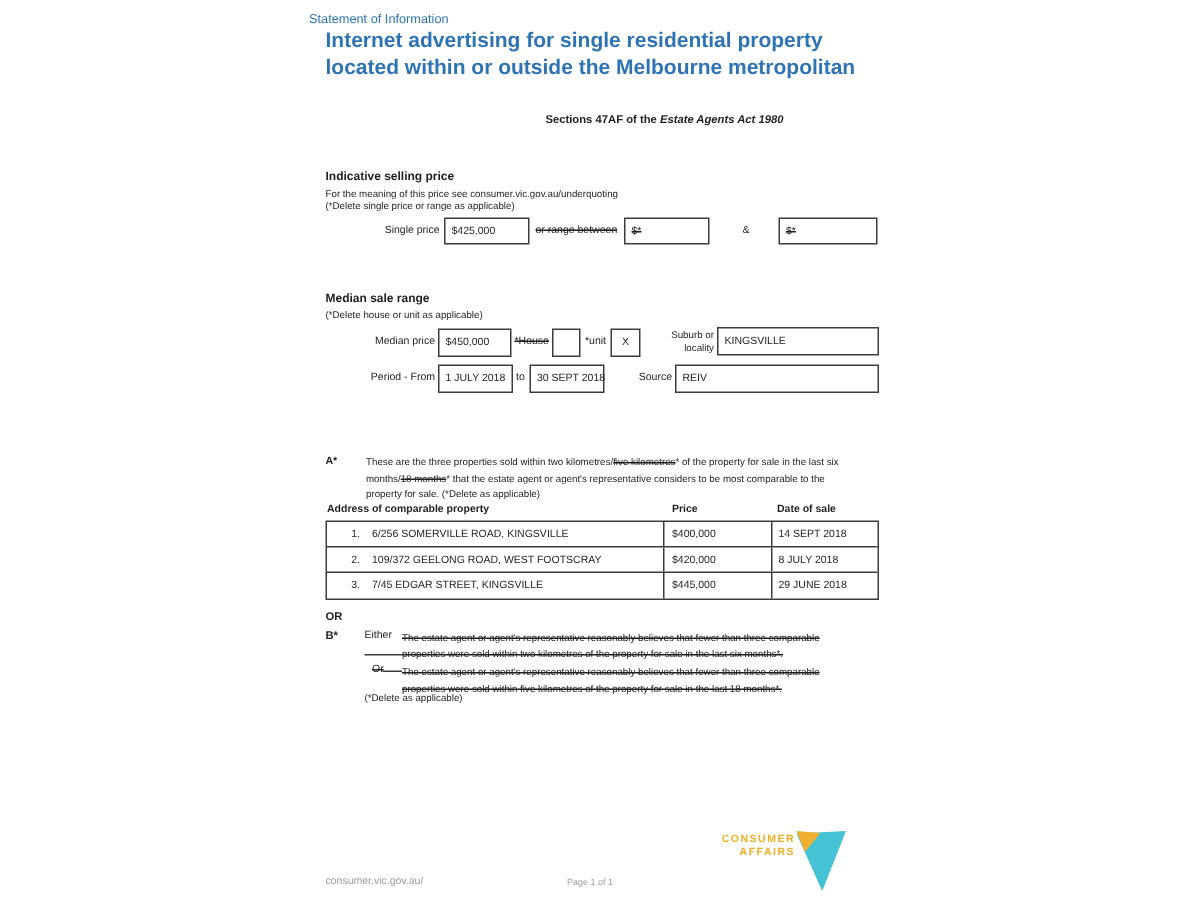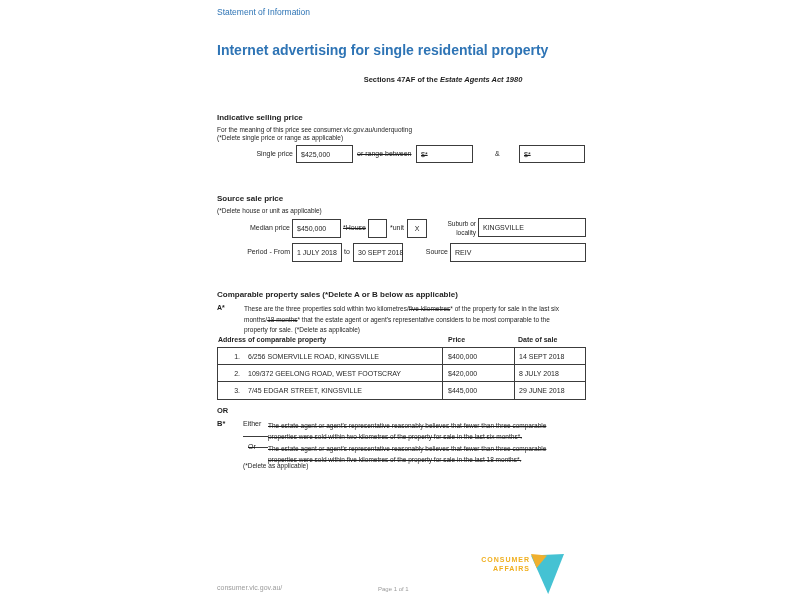--- a/index.html
+++ b/index.html
@@ -17,22 +17,22 @@
   .box {
     position:absolute; border:1px solid #3c3c3c; background:#fff;
     font-size:7px; display:flex; align-items:center; padding-left:4px;
     white-space:nowrap;
   }
   .lbl { position:absolute; font-size:7px; white-space:nowrap; }
   .note { position:absolute; font-size:6.5px; white-space:nowrap; }
   .hdg { position:absolute; font-size:8px; font-weight:bold; white-space:nowrap; }
 
   
-  #supertitle { left:217px; top:7px; font-size:8.5px; }
-  #title { position:absolute; left:217px; top:17px; font-size:14px; font-weight:bold; line-height:18px;margin-top:24px; }
+  #supertitle { left:206px; top:7px; font-size:8.5px; }
+  #title { position:absolute; left:217px; top:17px; font-size:14px; font-weight:bold; line-height:18px; }
   #section-ref { left:300px; top:75px; width:286px; text-align:center; font-size:7.5px; font-weight:bold; }
 
   
   #ind-heading { left:217px; top:113px; }
   #ind-note1 { left:217px; top:126px; }
   #ind-note2 { left:217px; top:134px; }
   #sp-label { left:217px; top:150px; width:76px; text-align:right; }
   #sp-box { left:296px; top:145px; width:57px; height:18px; }
   #range-label { left:357px; top:150px; }
   #range-from-box { left:416px; top:145px; width:57px; height:18px; }
@@ -103,20 +103,21 @@
     color:#3E3E3E; letter-spacing:0.4px; white-space:nowrap;margin-top:40px; }
 </style>
 </head>
 <body>
 
 <div id="canvas">
 
   <div class="abs blue" id="supertitle">Statement of Information</div>
   <div id="title" class="blue">
     <div>Internet advertising for single residential property</div>
+    <div>located within or outside the Melbourne metropolitan</div>
   </div>
   <div class="abs" id="section-ref">
     <span>Sections 47AF of the </span><span class="i">Estate Agents Act 1980</span>
   </div>
 
   <div class="hdg" id="ind-heading">Indicative selling price</div>
   <div class="note" id="ind-note1">For the meaning of this price see consumer.vic.gov.au/underquoting</div>
   <div class="note" id="ind-note2">(*Delete single price or range as applicable)</div>
   <div class="lbl" id="sp-label">Single price</div>
   <div class="box" id="sp-box">
@@ -124,21 +125,21 @@
   </div>
   <div class="lbl strike" id="range-label">or range between</div>
   <div class="box" id="range-from-box">
     <span class="strike">$*</span>
   </div>
   <div class="lbl" id="amp">&amp;</div>
   <div class="box" id="range-to-box">
     <span class="strike">$*</span>
   </div>
 
-  <div class="hdg" id="med-heading">Source sale price</div>
+  <div class="hdg" id="med-heading">Median sale range</div>
   <div class="note" id="med-note">(*Delete house or unit as applicable)</div>
   <div class="lbl" id="mp-label">Median price</div>
   <div class="box" id="mp-box">
     <span>$450,000</span>
   </div>
   <div class="lbl strike" id="house-label">*House</div>
   <div class="box" id="house-box">
     <span></span>
   </div>
   <div class="lbl" id="unit-label">*unit</div>
@@ -155,21 +156,20 @@
   </div>
   <div class="lbl" id="to-label">to</div>
   <div class="box" id="pt-box">
     <span>30 SEPT 2018</span>
   </div>
   <div class="lbl" id="source-label">Source</div>
   <div class="box" id="source-box">
     <span>REIV</span>
   </div>
 
-  <div class="hdg" id="cmp-heading">Comparable property sales (*Delete A or B below as applicable)</div>
   <div class="abs" id="a-label">A*</div>
   <div id="a-text">
     <div><span>These are the three properties sold within two kilometres/</span><span class="strike">five kilometres</span><span>* of the property for sale in the last six</span></div>
     <div><span>months/</span><span class="strike">18 months</span><span>* that the estate agent or agent's representative considers to be most comparable to the</span></div>
     <div><span>property for sale. (*Delete as applicable)</span><span class="strike"></span><span></span></div>
   </div>
   <div class="abs" id="th-address">Address of comparable property</div>
   <div class="abs" id="th-price">Price</div>
   <div class="abs" id="th-date">Date of sale</div>
 

